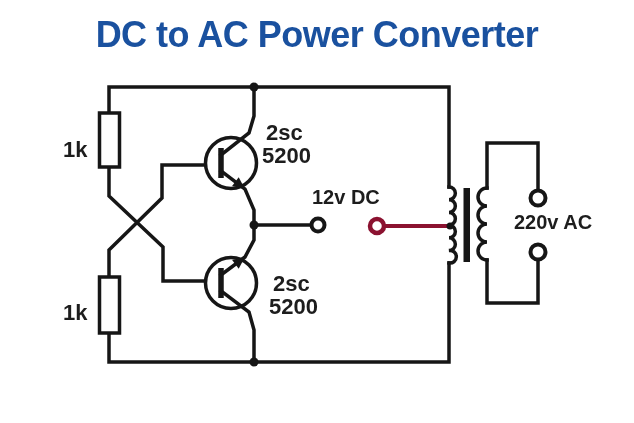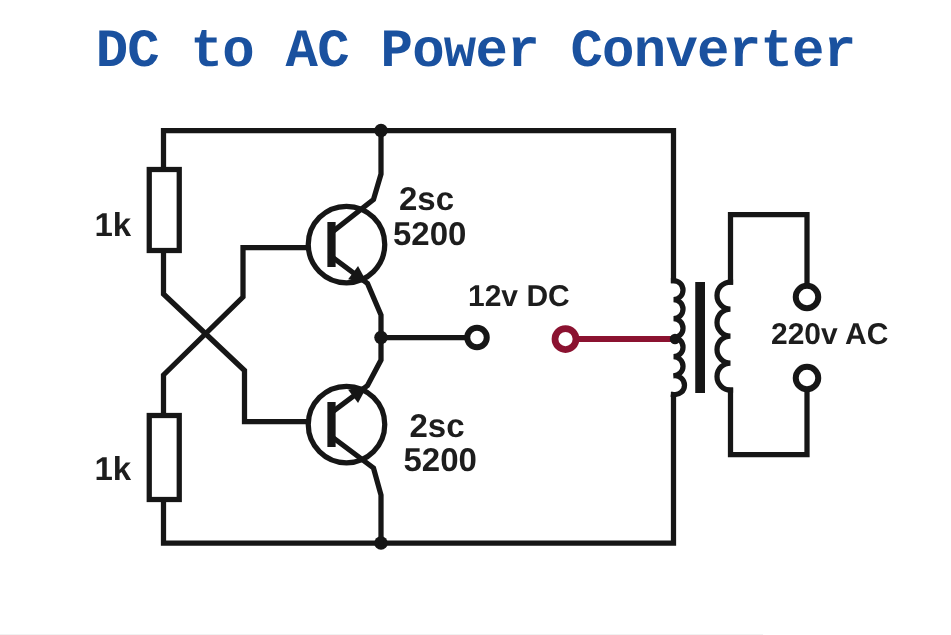--- a/index.html
+++ b/index.html
@@ -6,21 +6,21 @@
     --background:#ffffff; --wire:#161616; --label-ink:#1d1d1d;
     --title-blue:#1a519f; --accent-red:#8b1230;
   }
   html,body{margin:0;padding:0;background:#e8e8e8;}
   .canvas{
     position:relative;width:634px;height:423px;background:var(--background);
     overflow:hidden;font-family:"Liberation Sans",sans-serif;
   }
   .page-title{
     position:absolute;top:14px;left:0;right:0;margin:0;text-align:center;
-    font-family:Liberation Mono, monospace;font-weight:800;font-size:36px;
+    font-family:Liberation Sans, sans-serif;font-weight:800;font-size:36px;
     letter-spacing:-0.5px;color:var(--title-blue);
   }
   svg.circuit{position:absolute;left:0;top:0;}
   .wire{stroke:var(--wire);stroke-width:3.5;fill:none;stroke-linecap:square;stroke-linejoin:miter;}
   .part{stroke:var(--wire);stroke-width:3.5;fill:#fff;}
   .bar{stroke:var(--wire);stroke-width:5.5;fill:none;stroke-linecap:butt;}
   .dot{fill:var(--wire);stroke:none;}
   .term{stroke:var(--wire);stroke-width:4;fill:#fff;}
   .red-wire{stroke:var(--accent-red);stroke-width:4;fill:none;stroke-linecap:square;}
   .red-term{stroke:var(--accent-red);stroke-width:4.5;fill:#fff;}

